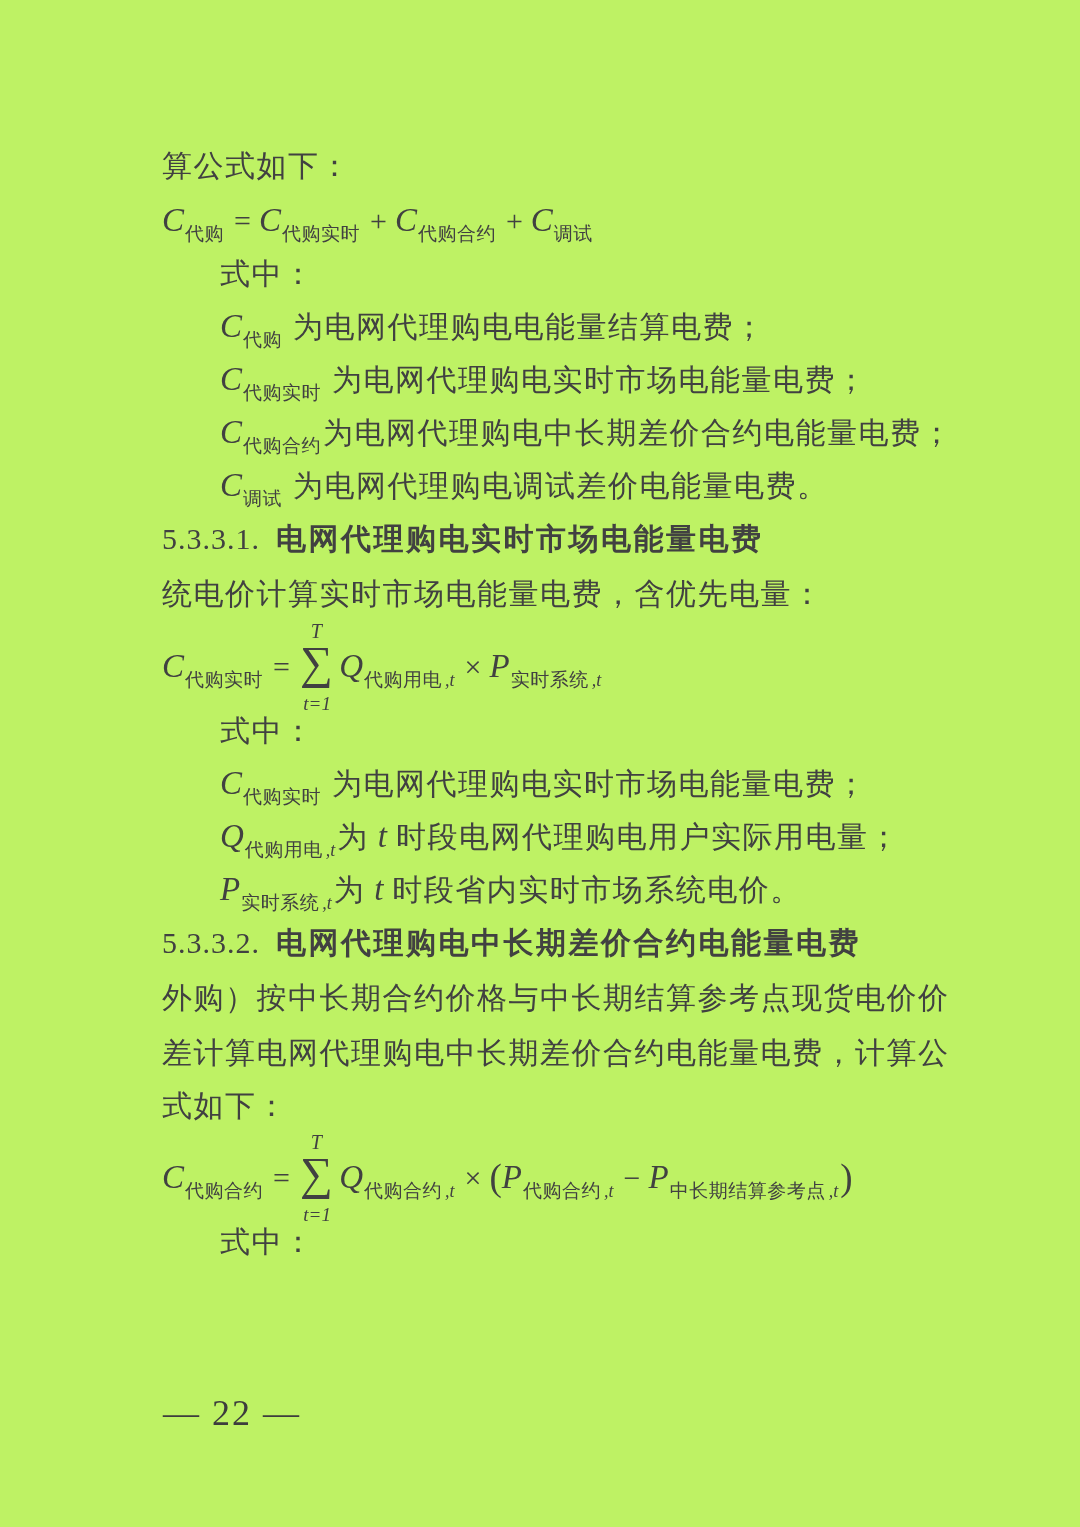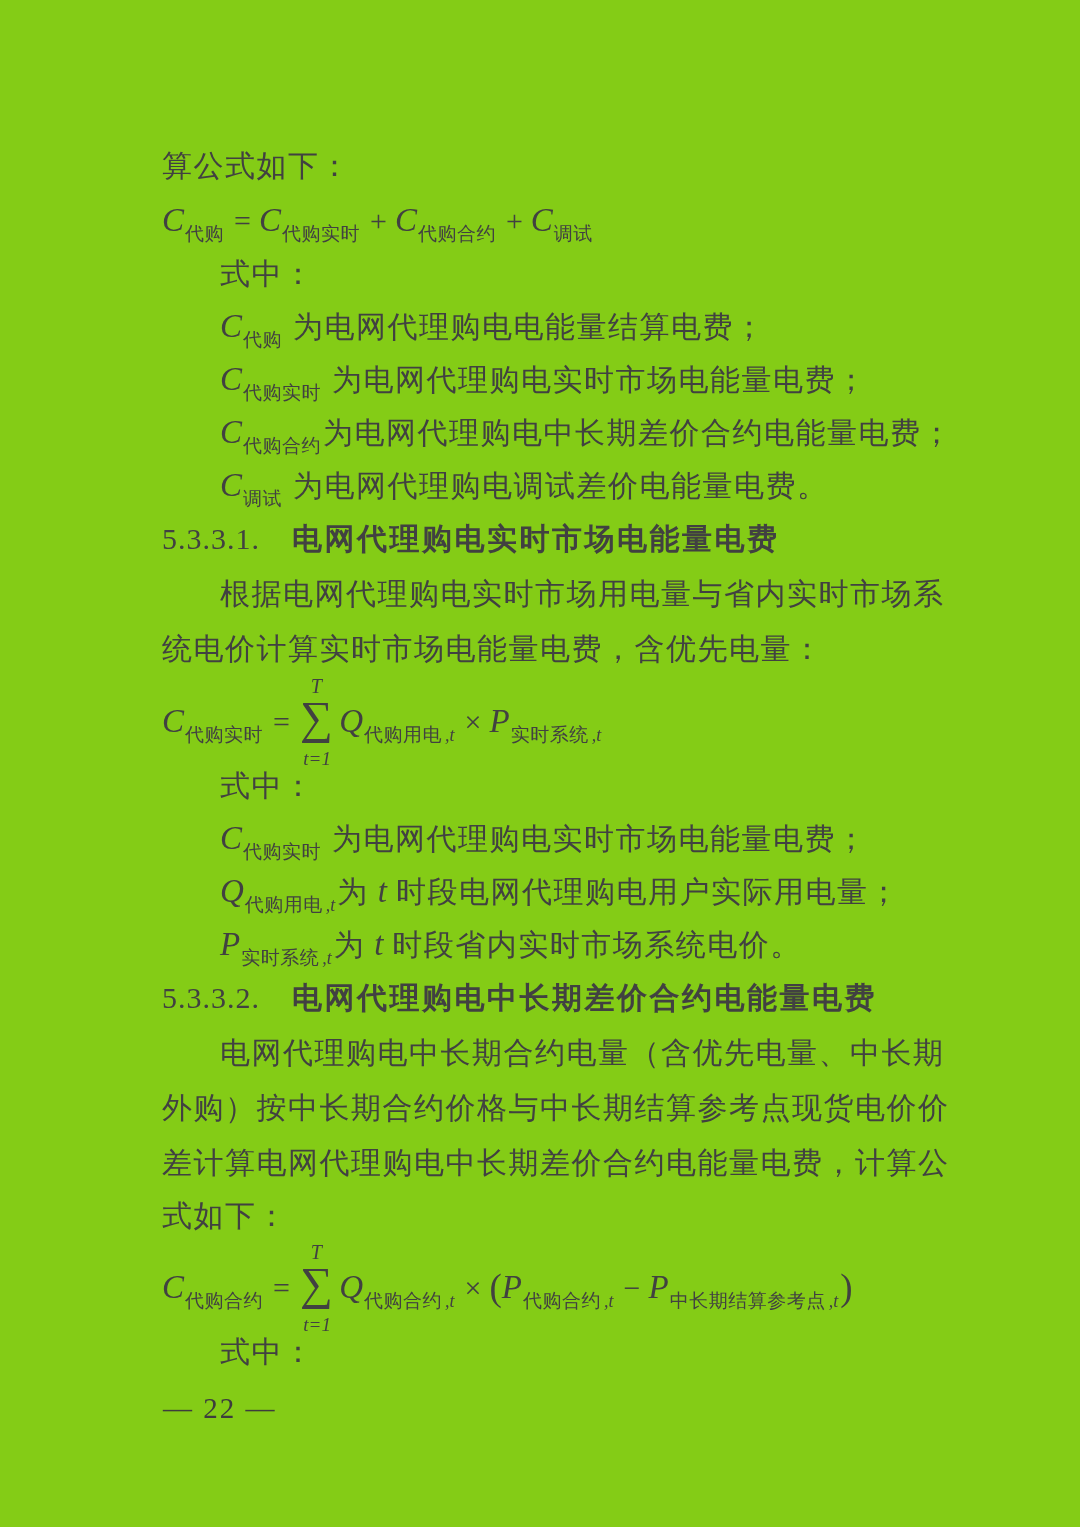--- a/index.html
+++ b/index.html
@@ -3,79 +3,77 @@
 <meta charset="utf-8">
 <style>
   html,body { margin:0; padding:0; }
   body {
     width:1080px; height:1527px;
     background:#fcfcfc;
     font-family:"Liberation Serif","DejaVu Serif",serif;
     color:#414141;
     overflow:hidden;
   }
-  .page { position:relative; width:1080px; height:1527px; background:#84cc16; }
+  .page { position:relative; width:1080px; height:1527px; background:#bef264; }
   .content { position:absolute; left:162px; top:140px; width:790px; }
 
   .ln { font-size:30px; letter-spacing:1.5px; white-space:nowrap; }
   .ln.line      { height:52px; line-height:52px; }
   .ln.def       { height:53px; line-height:53px; }
   .ln.body      { height:55px; line-height:55px; }
   .ln.heading   { height:54px; line-height:54px; }
   .ln.formula   { height:56px; line-height:56px; }
   .ln.formulasum{ height:84px; line-height:84px; }
   .ln.ind { padding-left:58px; }
 
   
   .t   { }
   .heading .t { font-family:"Liberation Sans","DejaVu Sans",sans-serif; font-weight:600; letter-spacing:2.5px;margin-top:37px; }
-  .num { margin-right:32px; letter-spacing:1px; }
+  .num { margin-right:16px; letter-spacing:1px; }
 
   
   .v   { font-style:italic; font-size:33px; letter-spacing:0; }
   .s   { font-size:19px; letter-spacing:0.5px; vertical-align:-9px; margin:16px 2px 0 1px; }
   .si  { font-style:italic; font-size:18px; letter-spacing:0; margin-left:1px; }
   .o   { font-size:30px; margin:0 8px; letter-spacing:0; }
   .p   { font-size:37px; letter-spacing:0; font-weight:300; vertical-align:-2px; }
 
   .sum { display:inline-flex; flex-direction:column; align-items:center;
          vertical-align:middle; line-height:1; margin:0 5px 6px 2px; }
   .sumtop { font-size:20px; font-style:italic; margin-bottom:1px; }
   .sig    { font-size:46px; line-height:0.92; }
   .sumbot { font-size:19px; font-style:italic; margin-top:10px; letter-spacing:0; }
 
   .footer { position:absolute; left:163px; top:1392px;
-            font-size:29px; letter-spacing:2px; color:#3d3d3d; }
+            font-size:36px; letter-spacing:2px; color:#3d3d3d; }
 </style>
 </head>
 <body>
 
 <div class="page">
   <main class="content">
       <div class="ln line"><span class="t">算公式如下：</span></div>
       <div class="ln formula"><span class="v">C</span><span class="s">代购</span><span class="o">=</span><span class="v">C</span><span class="s">代购实时</span><span class="o">+</span><span class="v">C</span><span class="s">代购合约</span><span class="o">+</span><span class="v">C</span><span class="s">调试</span></div>
       <div class="ln line ind"><span class="t">式中：</span></div>
       <div class="ln def ind"><span class="v">C</span><span class="s">代购</span><span class="t"> 为电网代理购电电能量结算电费；</span></div>
       <div class="ln def ind"><span class="v">C</span><span class="s">代购实时</span><span class="t"> 为电网代理购电实时市场电能量电费；</span></div>
       <div class="ln def ind"><span class="v">C</span><span class="s">代购合约</span><span class="t">为电网代理购电中长期差价合约电能量电费；</span></div>
       <div class="ln def ind"><span class="v">C</span><span class="s">调试</span><span class="t"> 为电网代理购电调试差价电能量电费。</span></div>
       <div class="ln heading"><span class="num">5.3.3.1.</span><span class="t">电网代理购电实时市场电能量电费</span></div>
-      <div class="ln body ind"><span class="t">根据电网代理购电实时市场用电量与省内实时市场系</span></div>
       <div class="ln body"><span class="t">统电价计算实时市场电能量电费，含优先电量：</span></div>
       <div class="ln formulasum"><span class="v">C</span><span class="s">代购实时</span><span class="o">=</span><span class="sum">
           <span class="sumtop">T</span>
           <span class="sig">∑</span>
           <span class="sumbot">t=1</span>
         </span><span class="v">Q</span><span class="s">代购用电</span><span class="s si">,t</span><span class="o">×</span><span class="v">P</span><span class="s">实时系统</span><span class="s si">,t</span></div>
       <div class="ln line ind"><span class="t">式中：</span></div>
       <div class="ln def ind"><span class="v">C</span><span class="s">代购实时</span><span class="t"> 为电网代理购电实时市场电能量电费；</span></div>
       <div class="ln def ind"><span class="v">Q</span><span class="s">代购用电</span><span class="s si">,t</span><span class="t">为 </span><span class="v">t</span><span class="t"> 时段电网代理购电用户实际用电量；</span></div>
       <div class="ln def ind"><span class="v">P</span><span class="s">实时系统</span><span class="s si">,t</span><span class="t">为 </span><span class="v">t</span><span class="t"> 时段省内实时市场系统电价。</span></div>
       <div class="ln heading"><span class="num">5.3.3.2.</span><span class="t">电网代理购电中长期差价合约电能量电费</span></div>
-      <div class="ln body ind"><span class="t">电网代理购电中长期合约电量（含优先电量、中长期</span></div>
       <div class="ln body"><span class="t">外购）按中长期合约价格与中长期结算参考点现货电价价</span></div>
       <div class="ln body"><span class="t">差计算电网代理购电中长期差价合约电能量电费，计算公</span></div>
       <div class="ln line"><span class="t">式如下：</span></div>
       <div class="ln formulasum"><span class="v">C</span><span class="s">代购合约</span><span class="o">=</span><span class="sum">
           <span class="sumtop">T</span>
           <span class="sig">∑</span>
           <span class="sumbot">t=1</span>
         </span><span class="v">Q</span><span class="s">代购合约</span><span class="s si">,t</span><span class="o">×</span><span class="p">(</span><span class="v">P</span><span class="s">代购合约</span><span class="s si">,t</span><span class="o">−</span><span class="v">P</span><span class="s">中长期结算参考点</span><span class="s si">,t</span><span class="p">)</span></div>
       <div class="ln line ind"><span class="t">式中：</span></div>
     </main>

